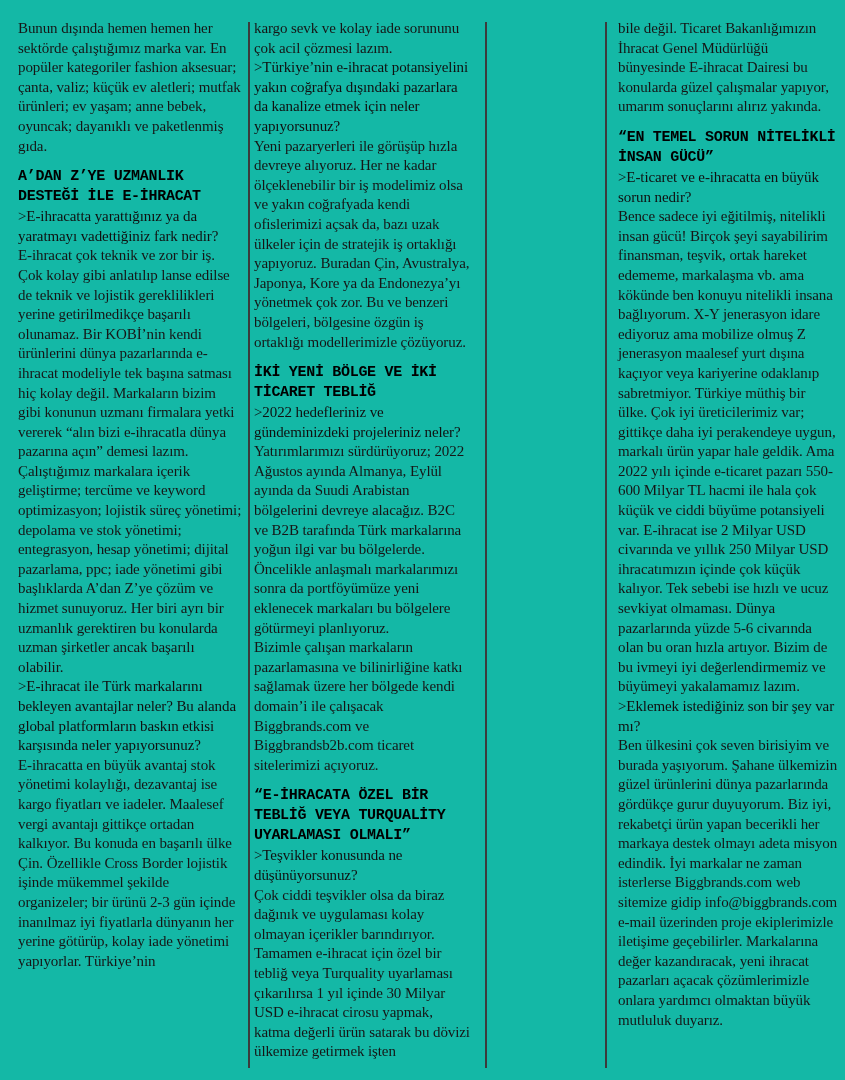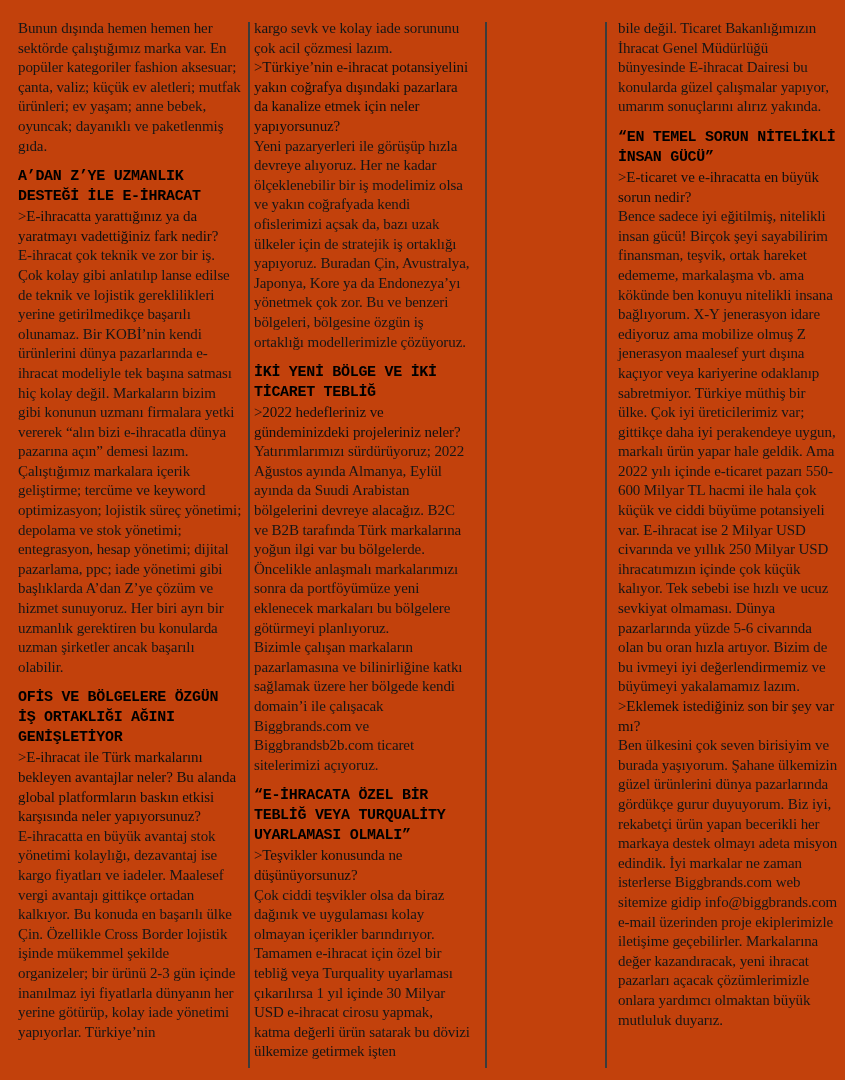--- a/index.html
+++ b/index.html
@@ -59,30 +59,29 @@
     line-height: 20px;
     letter-spacing: -0.3px;
     color: #000000;
     text-align: left;
   }
   .col > :first-child { margin-top: 0; }
 </style>
 </head>
 <body>
 
-<div class="page" style="background: #c2410c;">
+<div class="page" style="background: #14b8a6;">
   <div class="divider divider-1" style="background: rgb(60, 60, 60);"></div>
   <div class="divider divider-2" style="background: rgb(60, 60, 60);"></div>
   <div class="divider divider-3" style="background: rgb(60, 60, 60);"></div>
   <div class="col col-1">
       <p class="paragraph">Bunun dışında hemen hemen her sektörde çalıştığımız marka var. En popüler kategoriler fashion aksesuar; çanta, valiz; küçük ev aletleri; mutfak ürünleri; ev yaşam; anne bebek, oyuncak; dayanıklı ve paketlenmiş gıda.</p>
       <h2 class="heading">A’DAN Z’YE UZMANLIK DESTEĞİ İLE E-İHRACAT</h2>
       <p class="question">&gt;E-ihracatta yarattığınız ya da yaratmayı vadettiğiniz fark nedir?</p>
       <p class="paragraph">E-ihracat çok teknik ve zor bir iş. Çok kolay gibi anlatılıp lanse edilse de teknik ve lojistik gereklilikleri yerine getirilmedikçe başarılı olunamaz. Bir KOBİ’nin kendi ürünlerini dünya pazarlarında e-ihracat modeliyle tek başına satması hiç kolay değil. Markaların bizim gibi konunun uzmanı firmalara yetki vererek “alın bizi e-ihracatla dünya pazarına açın” demesi lazım. Çalıştığımız markalara içerik geliştirme; tercüme ve keyword optimizasyon; lojistik süreç yönetimi; depolama ve stok yönetimi; entegrasyon, hesap yönetimi; dijital pazarlama, ppc; iade yönetimi gibi başlıklarda A’dan Z’ye çözüm ve hizmet sunuyoruz. Her biri ayrı bir uzmanlık gerektiren bu konularda uzman şirketler ancak başarılı olabilir.</p>
-      <h2 class="heading">OFİS VE BÖLGELERE ÖZGÜN İŞ ORTAKLIĞI AĞINI GENİŞLETİYOR</h2>
       <p class="question">&gt;E-ihracat ile Türk markalarını bekleyen avantajlar neler? Bu alanda global platformların baskın etkisi karşısında neler yapıyorsunuz?</p>
       <p class="paragraph">E-ihracatta en büyük avantaj stok yönetimi kolaylığı, dezavantaj ise kargo fiyatları ve iadeler. Maalesef vergi avantajı gittikçe ortadan kalkıyor. Bu konuda en başarılı ülke Çin. Özellikle Cross Border lojistik işinde mükemmel şekilde organizeler; bir ürünü 2-3 gün içinde inanılmaz iyi fiyatlarla dünyanın her yerine götürüp, kolay iade yönetimi yapıyorlar. Türkiye’nin</p>
     </div>
   <div class="col col-2">
       <p class="paragraph">kargo sevk ve kolay iade sorununu çok acil çözmesi lazım.</p>
       <p class="question">&gt;Türkiye’nin e-ihracat potansiyelini yakın coğrafya dışındaki pazarlara da kanalize etmek için neler yapıyorsunuz?</p>
       <p class="paragraph">Yeni pazaryerleri ile görüşüp hızla devreye alıyoruz. Her ne kadar ölçeklenebilir bir iş modelimiz olsa ve yakın coğrafyada kendi ofislerimizi açsak da, bazı uzak ülkeler için de stratejik iş ortaklığı yapıyoruz. Buradan Çin, Avustralya, Japonya, Kore ya da Endonezya’yı yönetmek çok zor. Bu ve benzeri bölgeleri, bölgesine özgün iş ortaklığı modellerimizle çözüyoruz.</p>
       <h2 class="heading">İKİ YENİ BÖLGE VE İKİ TİCARET TEBLİĞ</h2>
       <p class="question">&gt;2022 hedefleriniz ve gündeminizdeki projeleriniz neler?</p>
       <p class="paragraph">Yatırımlarımızı sürdürüyoruz; 2022 Ağustos ayında Almanya, Eylül ayında da Suudi Arabistan bölgelerini devreye alacağız. B2C ve B2B tarafında Türk markalarına yoğun ilgi var bu bölgelerde. Öncelikle anlaşmalı markalarımızı sonra da portföyümüze yeni eklenecek markaları bu bölgelere götürmeyi planlıyoruz.</p>

